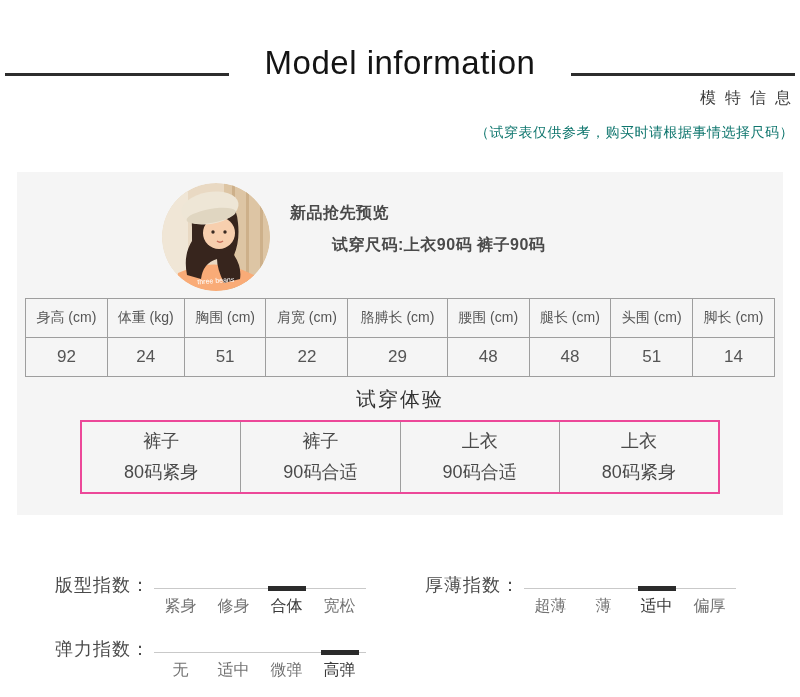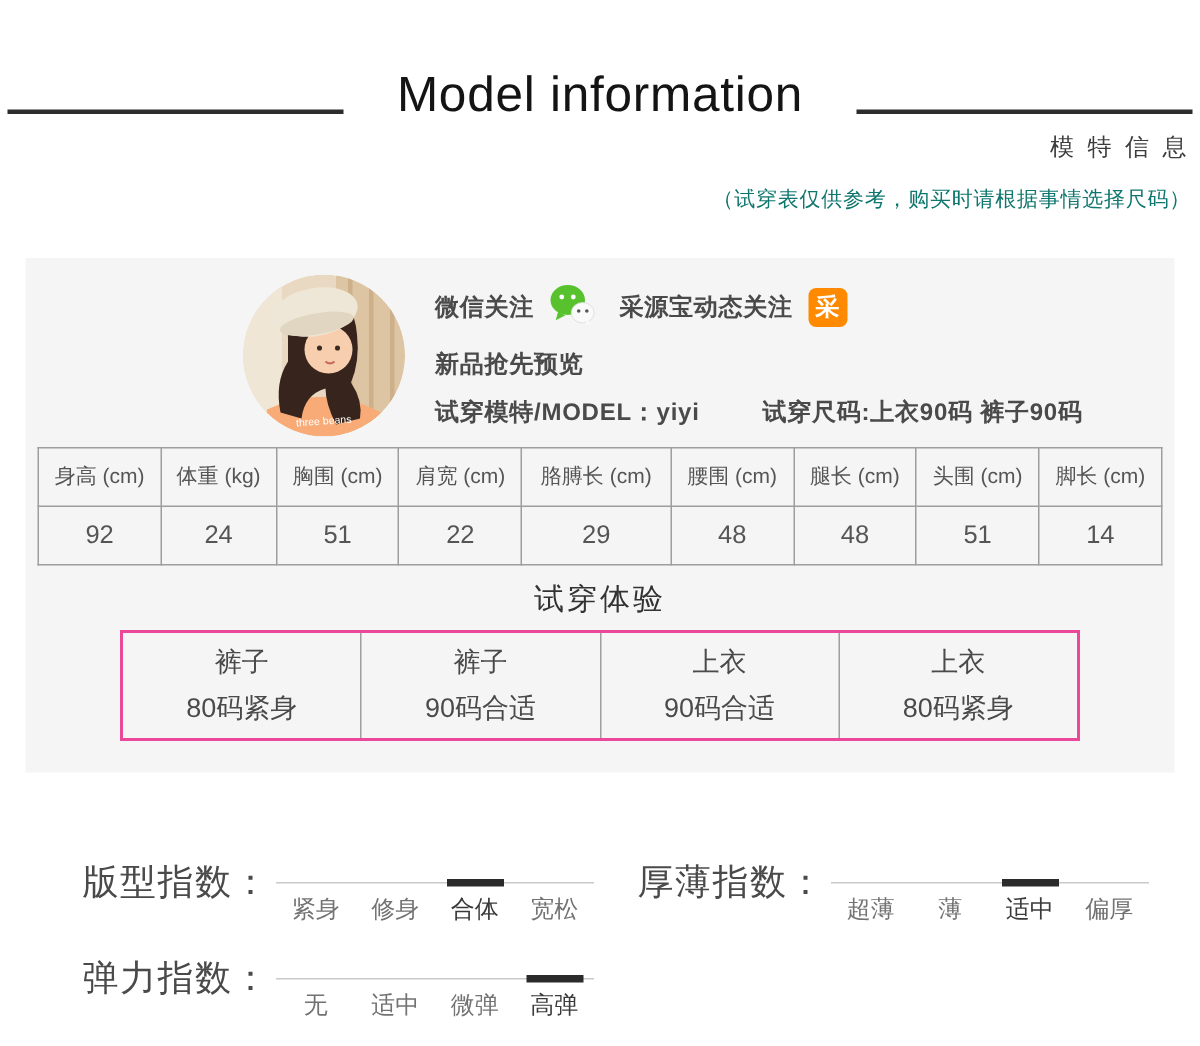--- a/index.html
+++ b/index.html
@@ -40,21 +40,21 @@
     font-size:20px;font-weight:400;color:#333;letter-spacing:2px;}
   .fit-table{position:absolute;left:63px;top:248px;width:636px;height:70px;display:flex;
     border:2px solid #ec4899;}
   .fit-cell{flex:1;border-left:1px solid #9e9e9e;text-align:center;font-size:18px;
     color:#4a4a4a;padding-top:4px;line-height:1.7;}
   .fit-cell:first-child{border-left:none;}
   
   .index-grid{position:absolute;top:575px;left:0;width:800px;display:grid;
     grid-template-columns:370px 375px;row-gap:20px;padding-left:55px;box-sizing:border-box;}
   .index-row{display:flex;align-items:flex-start;height:44px;}
-  .index-label{font-size:24px;color:#4a4a4a;line-height:1.2;letter-spacing:1px;white-space:nowrap;}
+  .index-label{font-size:18px;color:#4a4a4a;line-height:1.2;letter-spacing:1px;white-space:nowrap;}
   .scale{position:relative;width:212px;margin-left:4px;margin-top:13px;}
   .scale-line{height:1px;background:#c9c9c9;}
   .scale-items{display:flex;}
   .scale-item{flex:1;position:relative;text-align:center;font-size:16px;color:#737373;padding-top:7px;}
   .scale-item .tick{display:none;position:absolute;top:-3px;left:50%;margin-left:-19px;
     width:38px;height:5px;background:#2b2b2b;}
   .scale-item.selected{color:#3a3a3a;}
   .scale-item.selected .tick{display:block;}
 </style>
 </head>
@@ -91,40 +91,22 @@
         <g transform="rotate(-10 48 26)">
           <ellipse cx="48" cy="25" rx="29" ry="16" fill="#eee6d6"></ellipse>
           <ellipse cx="48" cy="33" rx="25" ry="7" fill="#e0d6c1"></ellipse>
         </g>
         <text x="54" y="100" text-anchor="middle" font-size="7" fill="#ffffff" transform="rotate(-4 54 100)">three beans</text>
       </g>
     </svg>
   </div>
 
   <div class="info">
-    <div class="info-row1">
-      <span class="btxt">微信关注</span>
-      <span class="wechat-gap">
-        <svg width="31" height="28" viewBox="0 0 31 28">
-          <ellipse cx="12.5" cy="11" rx="11.5" ry="10" fill="#57c22d"></ellipse>
-          <path d="M6 19 L4.5 24.5 L11 21.2 Z" fill="#57c22d"></path>
-          <circle cx="8.5" cy="9" r="1.6" fill="#ffffff"></circle>
-          <circle cx="16.2" cy="9" r="1.6" fill="#ffffff"></circle>
-          <ellipse cx="22.5" cy="19.5" rx="7.6" ry="6.8" fill="#fafafa" stroke="#dcdcdc" stroke-width="0.6"></ellipse>
-          <path d="M26.5 25 L28.2 28 L23.6 26.4 Z" fill="#fafafa"></path>
-          <circle cx="19.8" cy="18.3" r="1.2" fill="#555555"></circle>
-          <circle cx="25.2" cy="18.3" r="1.2" fill="#555555"></circle>
-        </svg>
-      </span>
-      <span class="btxt cyb-label">采源宝动态关注</span>
-      <span class="cai-icon">采</span>
-    </div>
     <div class="info-row2 btxt">新品抢先预览</div>
     <div class="info-row3">
-      <span class="btxt">试穿模特/MODEL：yiyi</span>
       <span class="btxt size-label">试穿尺码:上衣90码 裤子90码</span>
     </div>
   </div>
 
   <table class="m-table">
     <tbody>
         <tr>
       <th>身高 (cm)</th>
       <th>体重 (kg)</th>
       <th>胸围 (cm)</th>

